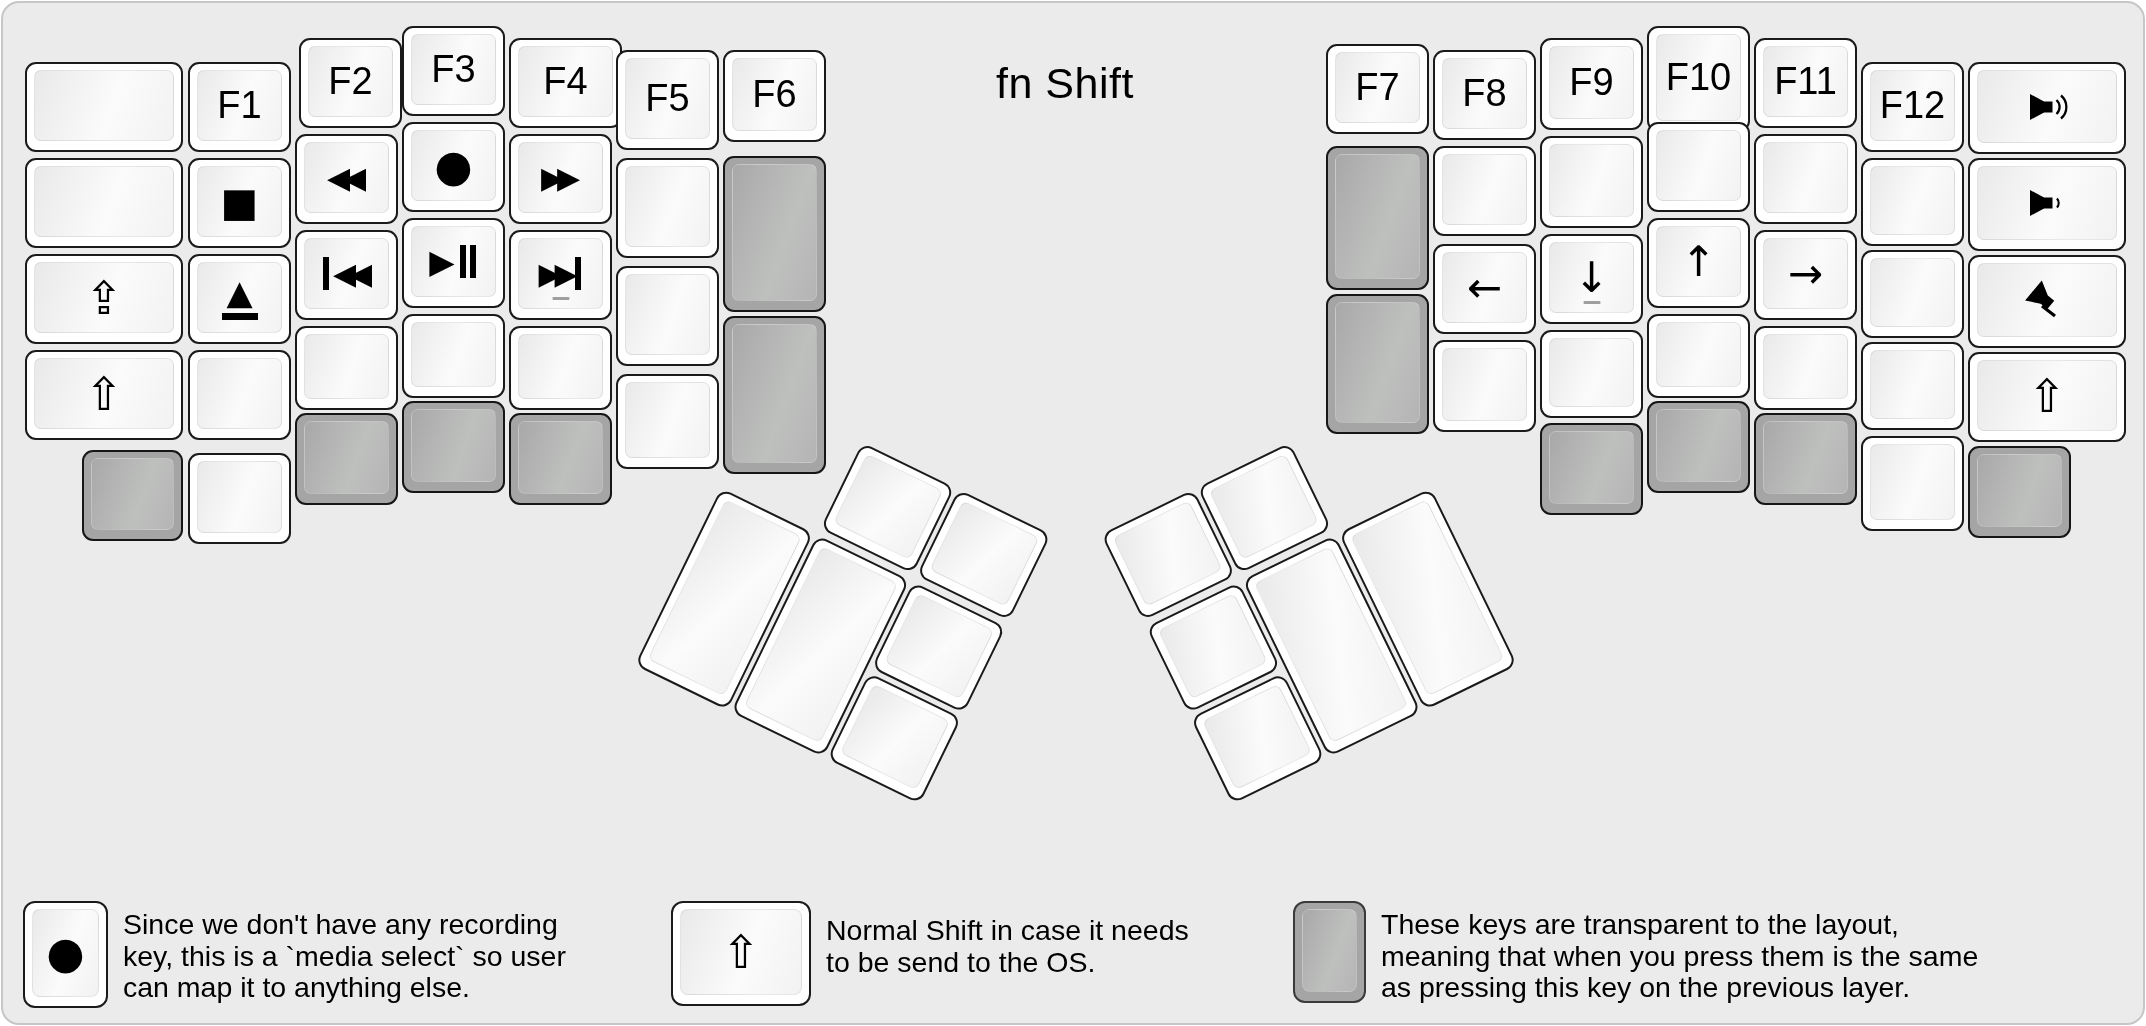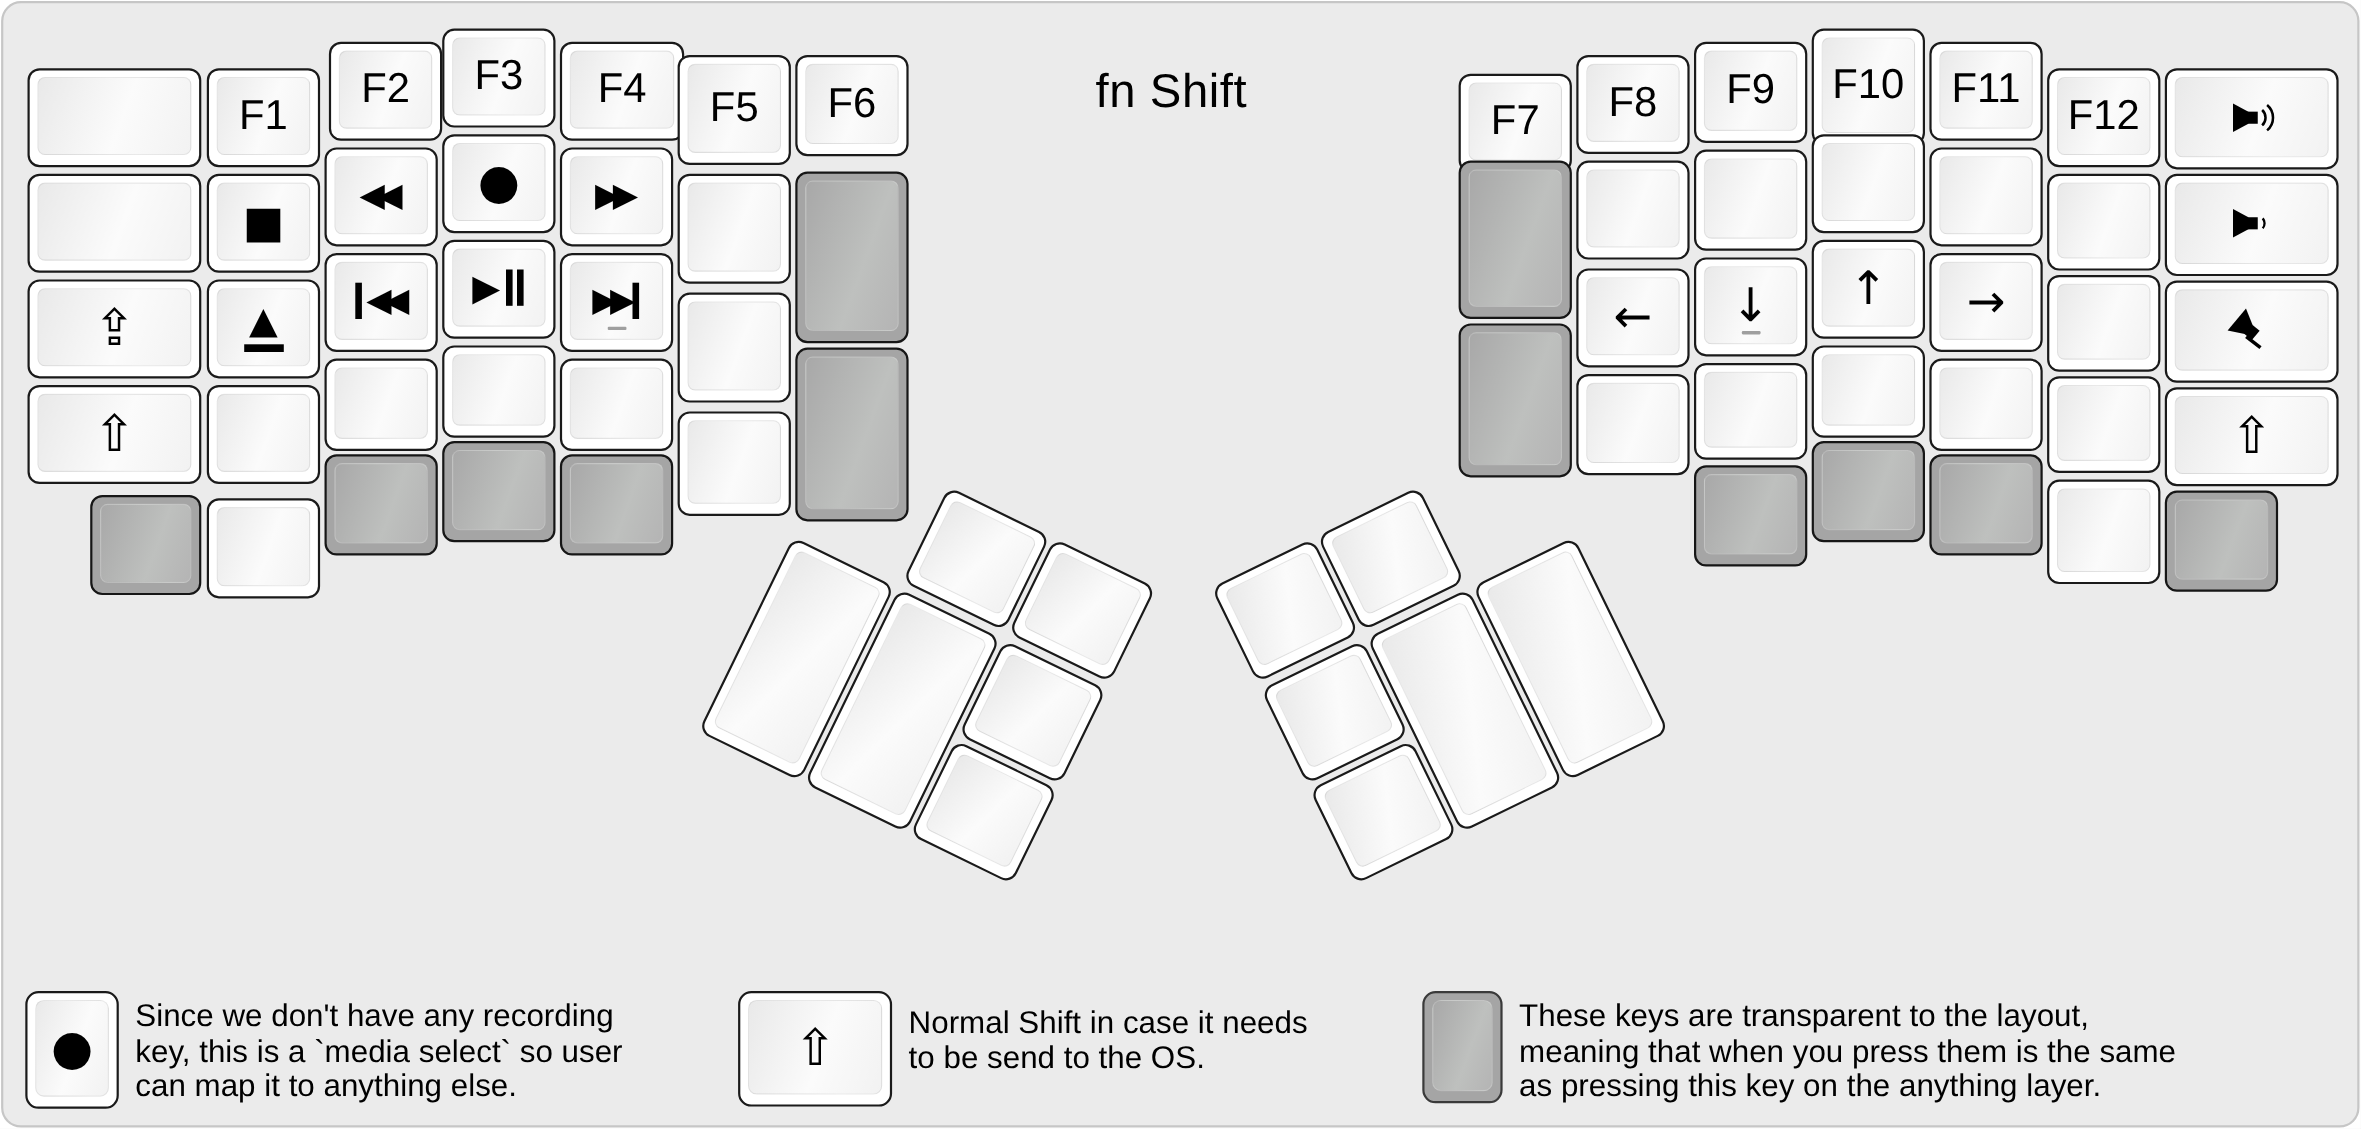--- a/index.html
+++ b/index.html
@@ -190,21 +190,21 @@
         <div class="cap">
           <span class="klabel">F6</span>
         </div>
       </div>
       <div class="key gray" style="left: 720px; top: 153px; width: 103px; height: 156px;">
         <div class="cap"></div>
       </div>
       <div class="key gray" style="left: 720px; top: 313px; width: 103px; height: 158px;">
         <div class="cap"></div>
       </div>
-      <div class="key" style="left: 1323px; top: 64px; width: 103px; height: 90px;">
+      <div class="key" style="left: 1323px; top: 41px; width: 103px; height: 90px;">
         <div class="cap">
           <span class="klabel">F7</span>
         </div>
       </div>
       <div class="key gray" style="left: 1323px; top: 143px; width: 103px; height: 144px;">
         <div class="cap"></div>
       </div>
       <div class="key gray" style="left: 1323px; top: 291px; width: 103px; height: 140px;">
         <div class="cap"></div>
       </div>
@@ -412,15 +412,15 @@
           </span>
         </div>
       </div>
       <div class="legend-item-text" style="left: 823px; top: 912px;">Normal Shift in case it needs
 to be send to the OS.</div>
       <div class="legend-key gray" style="left: 1290px; top: 898px; width: 73px; height: 102px;">
         <div class="cap"></div>
       </div>
       <div class="legend-item-text" style="left: 1378px; top: 906px;">These keys are transparent to the layout,
 meaning that when you press them is the same
-as pressing this key on the anything layer.</div>
+as pressing this key on the previous layer.</div>
     </div>
 </div>
 
 </body></html>

